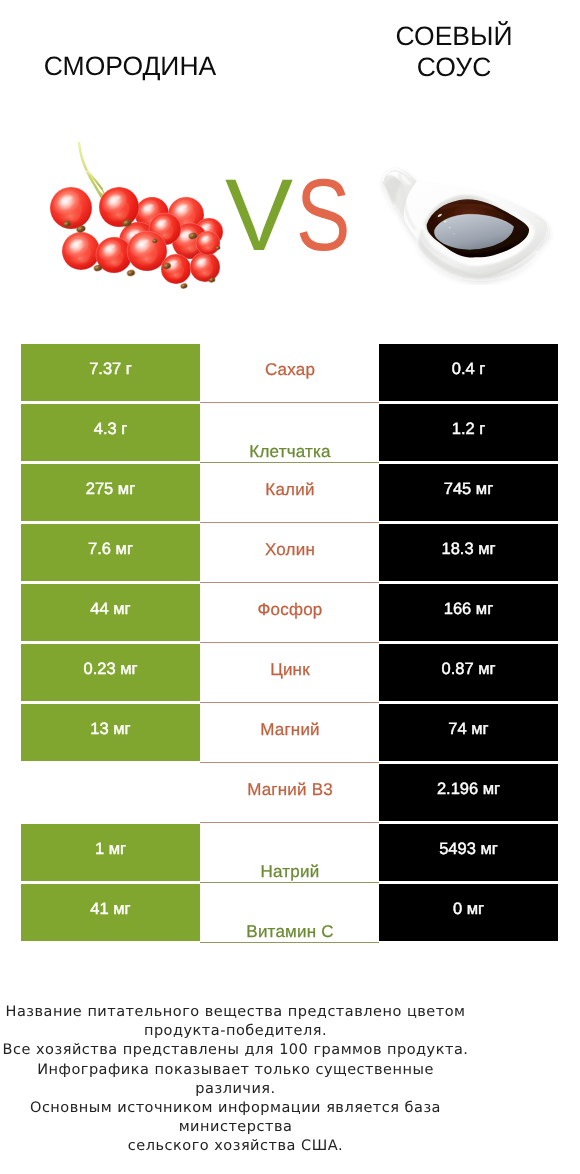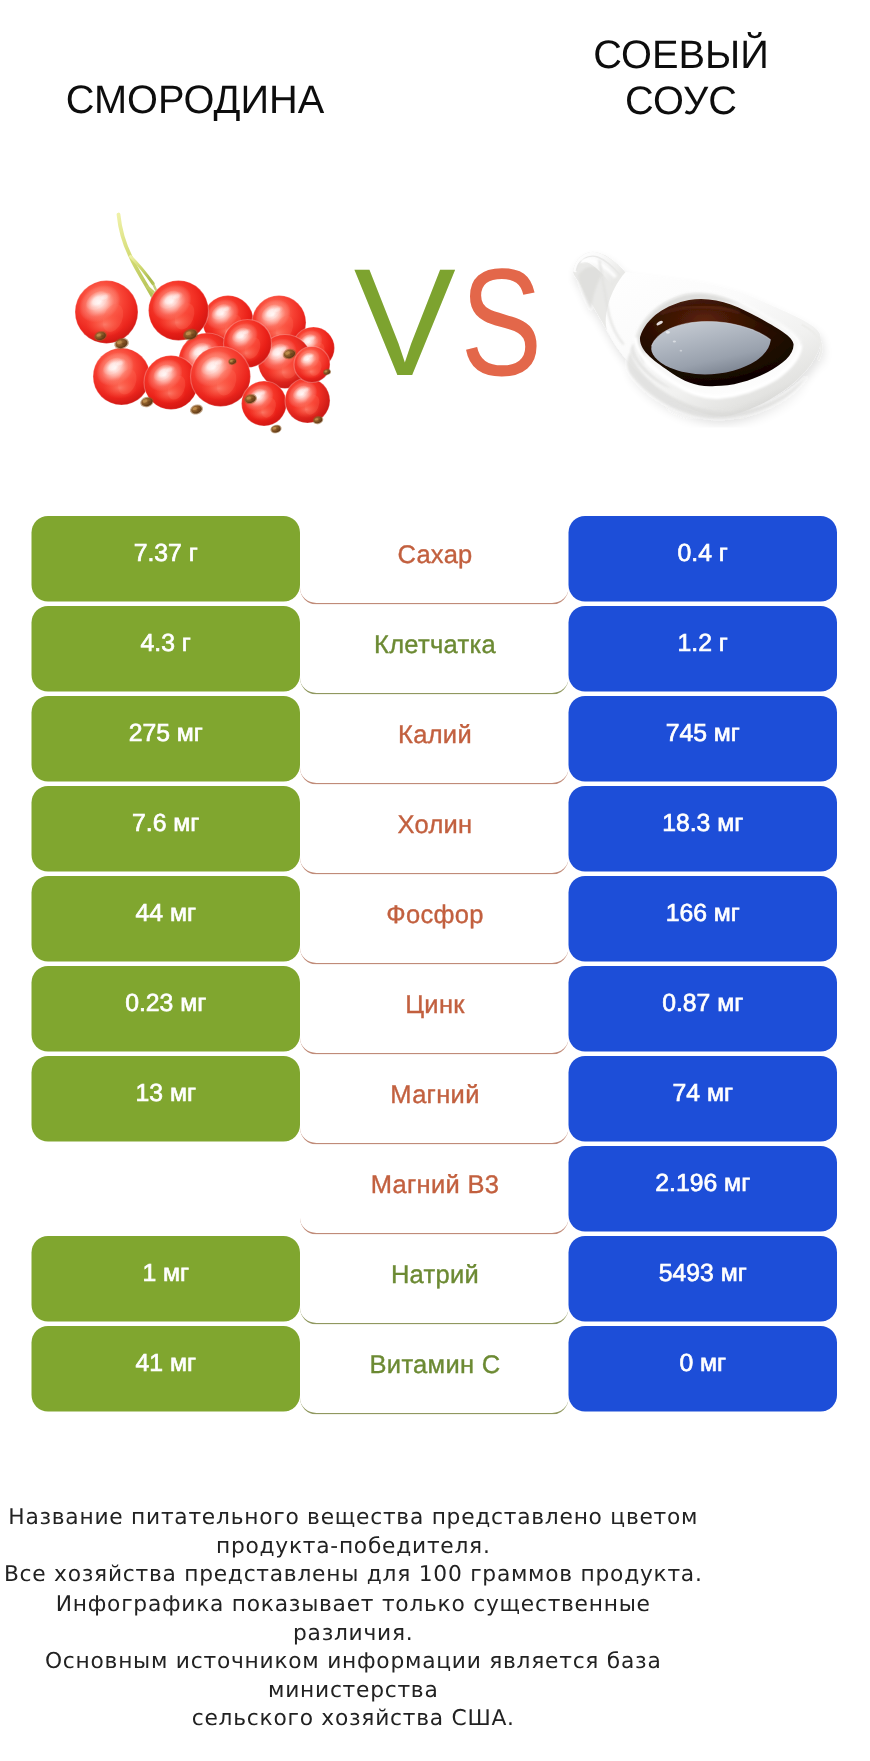--- a/index.html
+++ b/index.html
@@ -10,36 +10,36 @@
   .title-left{position:absolute;left:-15px;top:53px;width:290px;text-align:center;
      font-size:26.5px;font-weight:400;color:#0d0d0d;letter-spacing:0px;line-height:26px;white-space:nowrap;}
   .title-right{position:absolute;left:309px;top:21px;width:290px;text-align:center;
      font-size:26.5px;font-weight:400;color:#0d0d0d;line-height:31px;}
 
   
   .hero{position:absolute;left:0;top:120px;width:580px;height:190px;}
   .berries{position:absolute;left:40px;top:12px;width:190px;height:170px;}
   .sauce{position:absolute;left:369px;top:37px;width:196px;height:128px;}
   .vs{position:absolute;left:225px;top:40px;width:150px;height:110px;font-size:102px;line-height:110px;
-      font-weight:400;letter-spacing:0px;text-align:right;}
+      font-weight:400;letter-spacing:0px;}
   .vs .v{color:#7da32f;display:inline-block;}
   .vs .s{color:#e3674a;display:inline-block;transform:scaleX(.80);transform-origin:left center;margin-left:3px;}
 
   
   .tbl{position:absolute;left:21px;top:344px;width:537px;}
   .row{position:relative;height:60px;}
   .cell{position:absolute;top:0;height:57px;width:179px;box-sizing:border-box;
         display:flex;align-items:center;justify-content:center;
-        font-size:16.5px;font-weight:400;letter-spacing:0px;border-radius:11px;}
+        font-size:16.5px;font-weight:400;letter-spacing:0px;}
   .cell > span{display:block;margin-top:-6px;}
   .cell.left{left:0;color:#fff;background:#80a62f;-webkit-text-stroke:0.45px #fff;}
-  .cell.right{left:358px;color:#fff;background:#1d4ed8;-webkit-text-stroke:0.45px #fff;}
+  .cell.right{left:358px;color:#fff;background:#000000;-webkit-text-stroke:0.45px #fff;}
   .cell.mid{left:179px;background:#fff;height:59px;letter-spacing:0.2px;font-weight:400;font-size:17px;-webkit-text-stroke:0.25px currentColor;}
   .cell.mid > span{padding-left:1px;}
-  .cell.mid.w-left{border-bottom:1px solid #90985f;color:#6c8a33;}
+  .cell.mid.w-left{border-bottom:1px solid #90985f;color:#6c8a33;align-items:flex-end;}
   .cell.mid.w-right{border-bottom:1px solid #c08b78;color:#c2603f;}
 
   
   .footnote{position:absolute;left:0;top:1003px;width:471px;text-align:center;
       font-family:"DejaVu Sans",sans-serif;font-size:14.5px;color:#222;line-height:19.2px;letter-spacing:0.5px;}
 </style>
 </head>
 <body>
 
 <div class="page">

